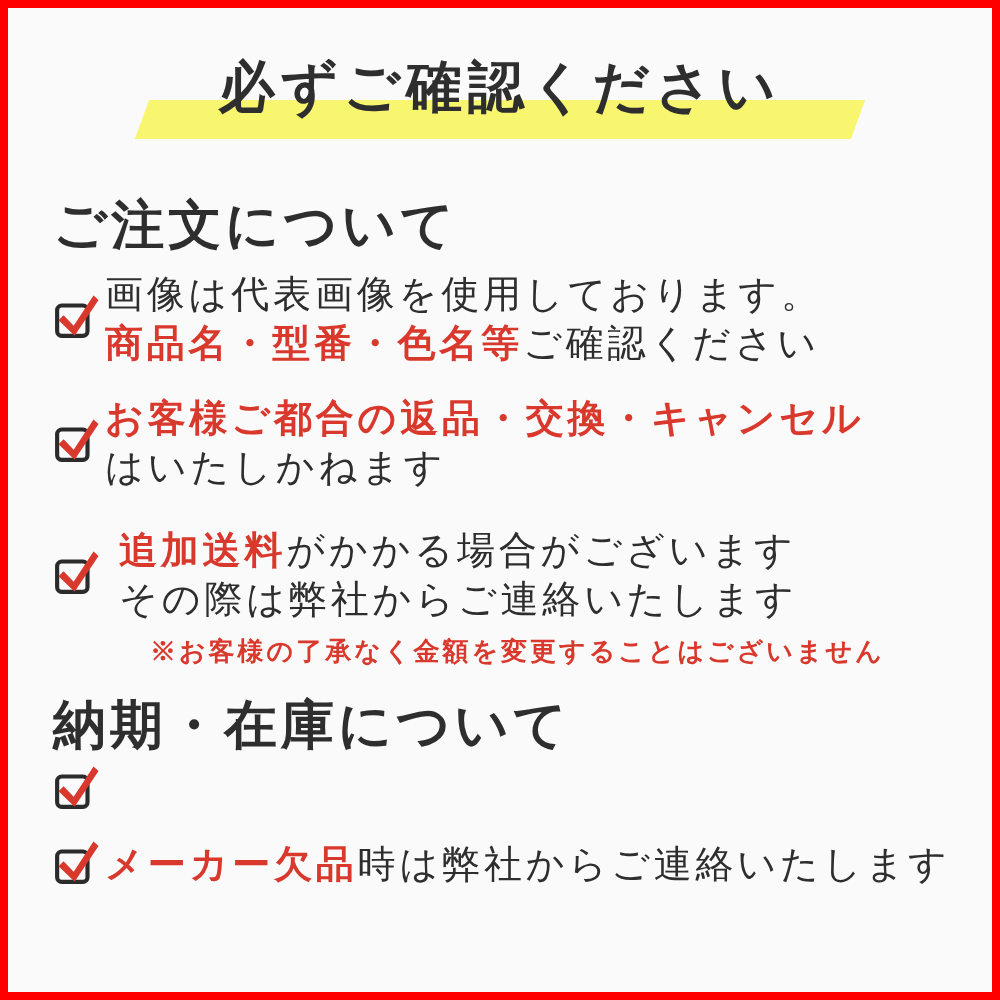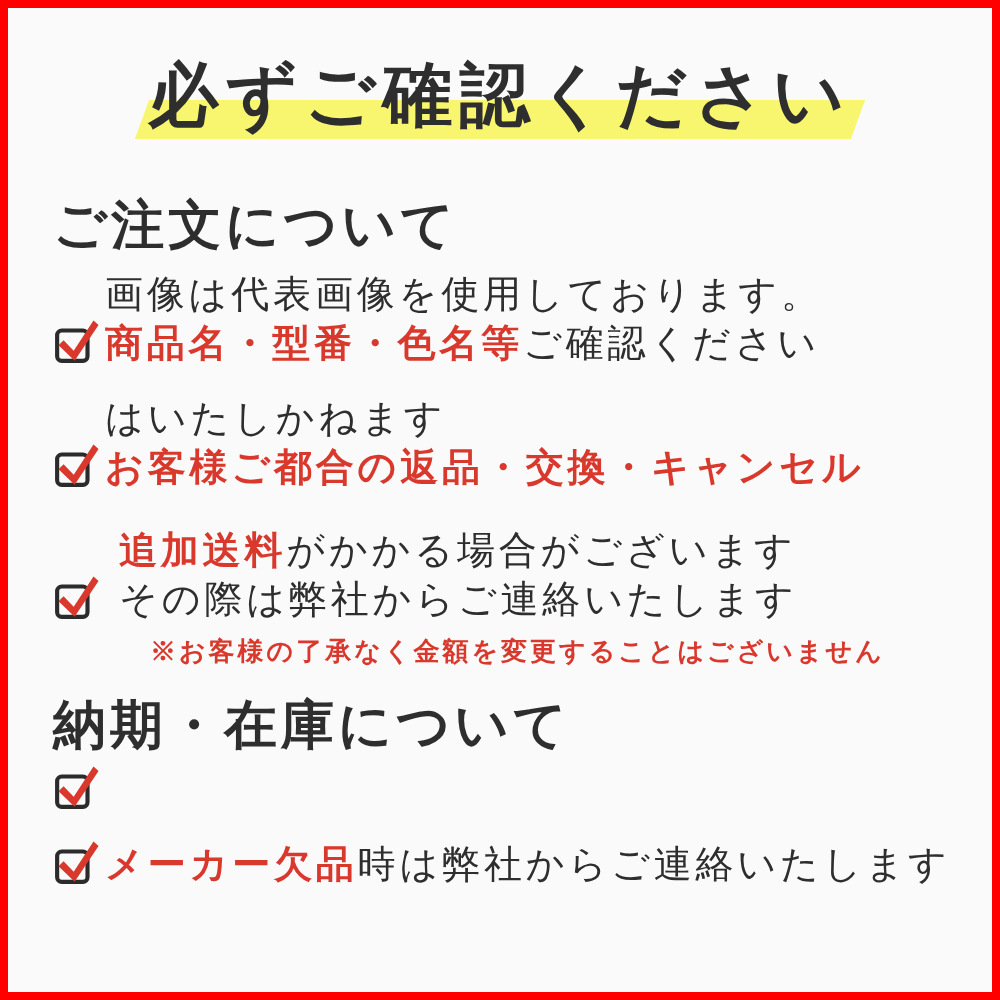--- a/index.html
+++ b/index.html
@@ -27,40 +27,40 @@
   .title-highlight{
     position:absolute;
     top:46px;left:50%;
     width:716px;height:39px;
     background:var(--highlight-yellow);
     transform:translateX(-50%) skewX(-20deg);
     z-index:0;
   }
   .page-title{
     position:relative;z-index:1;
-    font-size:70px;font-weight:700;
+    font-size:56px;font-weight:700;
     letter-spacing:0.1em;
     color:var(--text-black);
     line-height:1.2;
     white-space:nowrap;
   }
   
   .section-heading{
     position:absolute;left:45px;
     font-size:53px;font-weight:700;
     letter-spacing:4px;
     color:var(--text-black);
     white-space:nowrap;
   }
   .heading-order{top:182px;}
   .heading-delivery{top:682px;}
   
   .item{
     position:absolute;left:45px;
-    display:flex;align-items:flex-end;
+    display:flex;align-items:center;
     width:930px;
   }
   .item-1{top:262px;}
   .item-2{top:386px;}
   .item-3{top:518px;gap:14px;}
   .item-4{top:758px;}
   .item-5{top:832px;}
   .checkbox{
     flex:0 0 auto;
     width:46px;height:52px;
@@ -107,22 +107,22 @@
       <p><span class="seg-red">商品名・型番・色名等</span><span class="seg-black">ご確認ください</span></p>
     </div>
   </div>
 
   <div class="item item-2">
     <svg class="checkbox" viewBox="0 0 100 110">
       <rect x="9" y="30" width="66" height="66" rx="10" fill="none" stroke="#2b2b2b" stroke-width="9"></rect>
       <path d="M12,62 L23,51 L45,74 L88,8 L99,18 L47,96 Z" fill="#d9382c"></path>
     </svg>
     <div class="lines">
+      <p><span class="seg-red">お客様ご都合の返品・交換・キャンセル</span></p>
       <p><span class="seg-black">はいたしかねます</span></p>
-      <p><span class="seg-red">お客様ご都合の返品・交換・キャンセル</span></p>
     </div>
   </div>
 
   <div class="item item-3">
     <svg class="checkbox" viewBox="0 0 100 110">
       <rect x="9" y="30" width="66" height="66" rx="10" fill="none" stroke="#2b2b2b" stroke-width="9"></rect>
       <path d="M12,62 L23,51 L45,74 L88,8 L99,18 L47,96 Z" fill="#d9382c"></path>
     </svg>
     <div class="lines">
       <p><span class="seg-red">追加送料</span><span class="seg-black">がかかる場合がございます</span></p>

